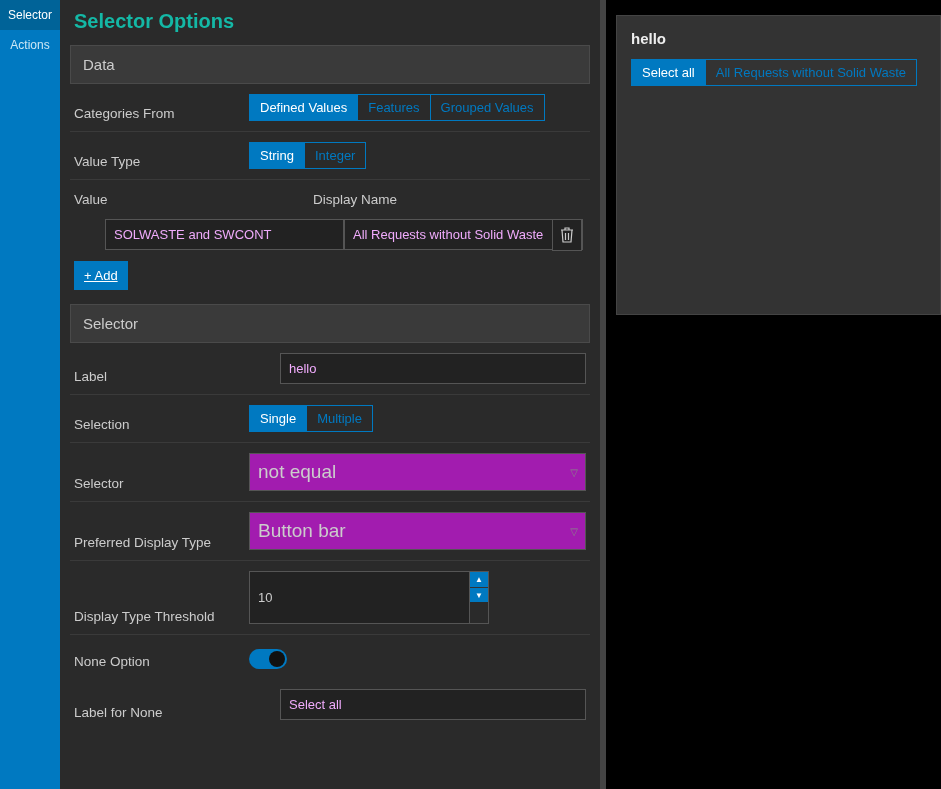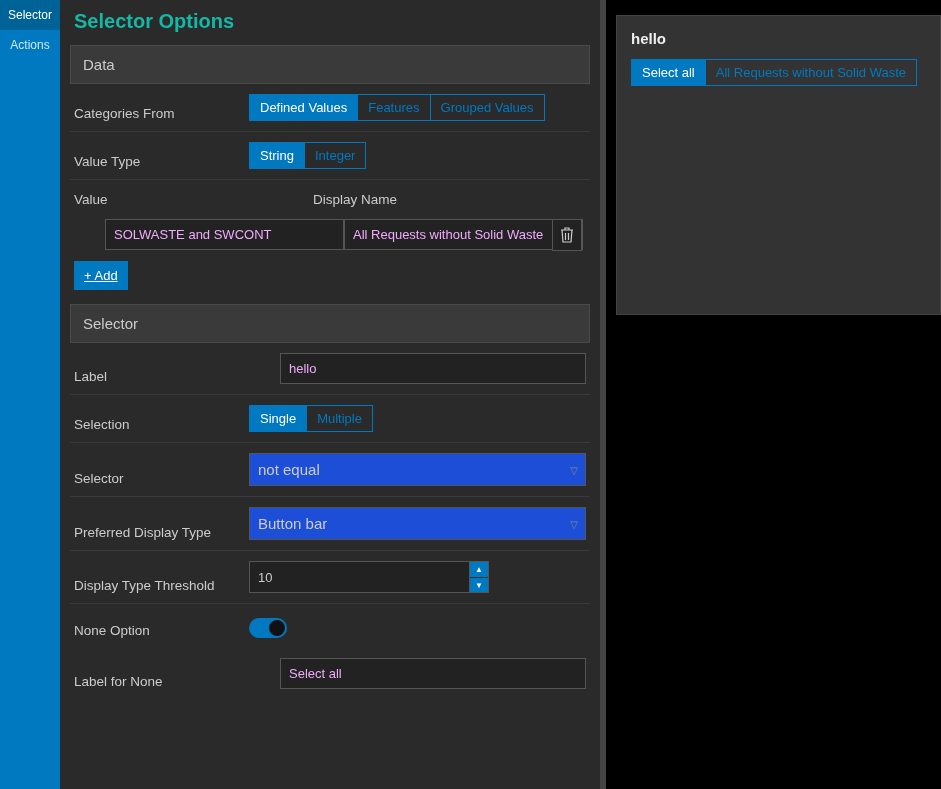--- a/index.html
+++ b/index.html
@@ -18,25 +18,25 @@
 .tgl:first-child { margin-left: 0; }
 .tgl.active { background: #0079c1; color: #fff; }
 .col-head { font-size: 13.5px; color: #ccc; padding-bottom: 6px; }
 .two-col { display: flex; padding: 6px 4px 0 4px; }
 .col-value { flex: 1; }
 .col-display { flex: 1; }
 .col-del { width: 34px; flex-shrink: 0; }
 .txt-input { width: 100%; background: #222; border: 1px solid #555; color: #f0abfc; padding: 7px 8px; font-size: 13px; margin-left: 31px; }
 .del-btn { width: 30px; height: 32px; background: #222; border: 1px solid #555; color: #ccc; cursor: pointer; display: flex; align-items: center; justify-content: center; }
 .add-btn { background: #0079c1; color: #fff; border: none; padding: 7px 10px; font-size: 13px; cursor: pointer; margin: 10px 4px 14px 4px; text-decoration: underline; }
-.sel { width: 100%; background: #1d4ed8; border: 1px solid #555; color: #ccc; padding: 7px 8px; font-size: 15px; appearance: none; position: relative; cursor: pointer; }
+.sel { width: 100%; background: #a21caf; border: 1px solid #555; color: #ccc; padding: 7px 8px; font-size: 19px; appearance: none; position: relative; cursor: pointer; }
 .sel-wrap { flex: 1; position: relative; }
 .sel-chev { position: absolute; right: 8px; top: 50%; transform: translateY(-50%); color: #888; font-size: 10px; pointer-events: none; }
 .num-wrap { display: flex; flex: 1; max-width: 240px; }
-.num-input { flex: 1; background: #222; border: 1px solid #555; color: #ccc; padding: 7px 8px; font-size: 13px; }
+.num-input { flex: 1; background: #222; border: 1px solid #555; color: #ccc; padding: 18px 8px; font-size: 13px; }
 .spin { display: flex; flex-direction: column; border: 1px solid #555; border-left: none; }
 .spin-btn { width: 18px; height: 15px; background: #0079c1; color: #fff; font-size: 8px; display: flex; align-items: center; justify-content: center; cursor: pointer; border: none; }
 .spin-btn + .spin-btn { border-top: 1px solid #333; }
 .toggle { width: 38px; height: 20px; background: #0079c1; border-radius: 10px; position: relative; cursor: pointer; }
 .toggle-knob { width: 16px; height: 16px; background: #111; border-radius: 50%; position: absolute; top: 2px; right: 2px; }
 .preview-area { flex: 1; background: #000; position: relative; }
 .preview-card { position: absolute; top: 15px; left: 10px; right: 0; background: #333; padding: 14px; min-height: 300px; border: 1px solid #444; }
 .preview-title { font-size: 15px; color: #eee; font-weight: 600; margin-bottom: 12px; }
 .scrollbar { width: 6px; background: #444; }
 .gap { height: 6px; }

